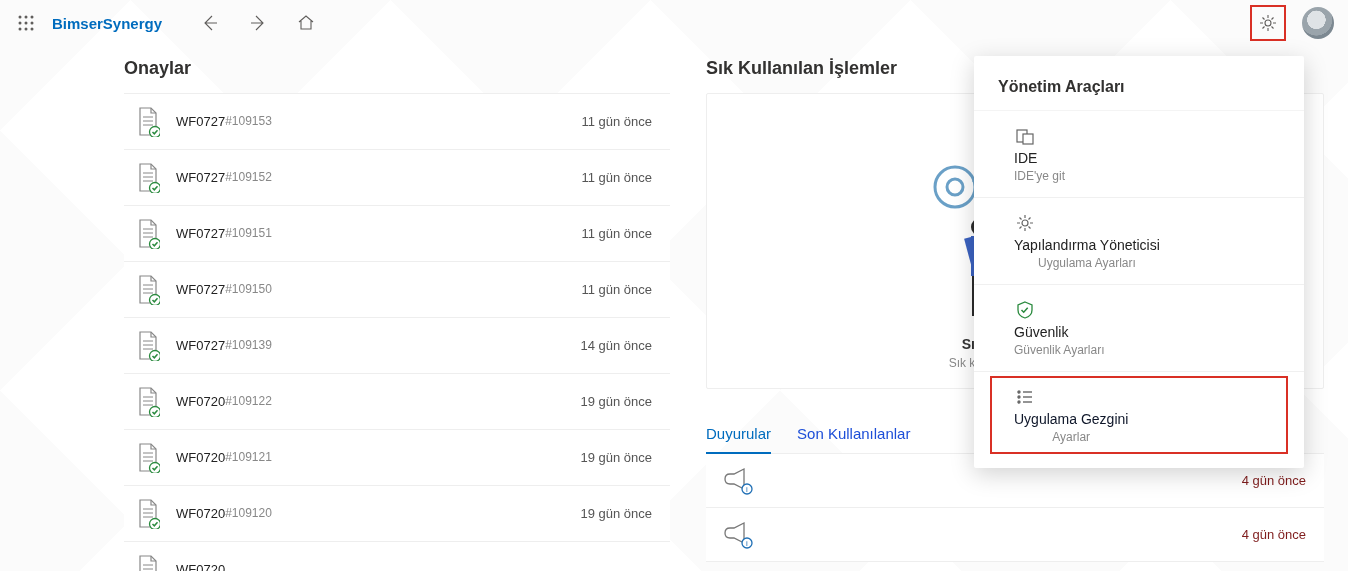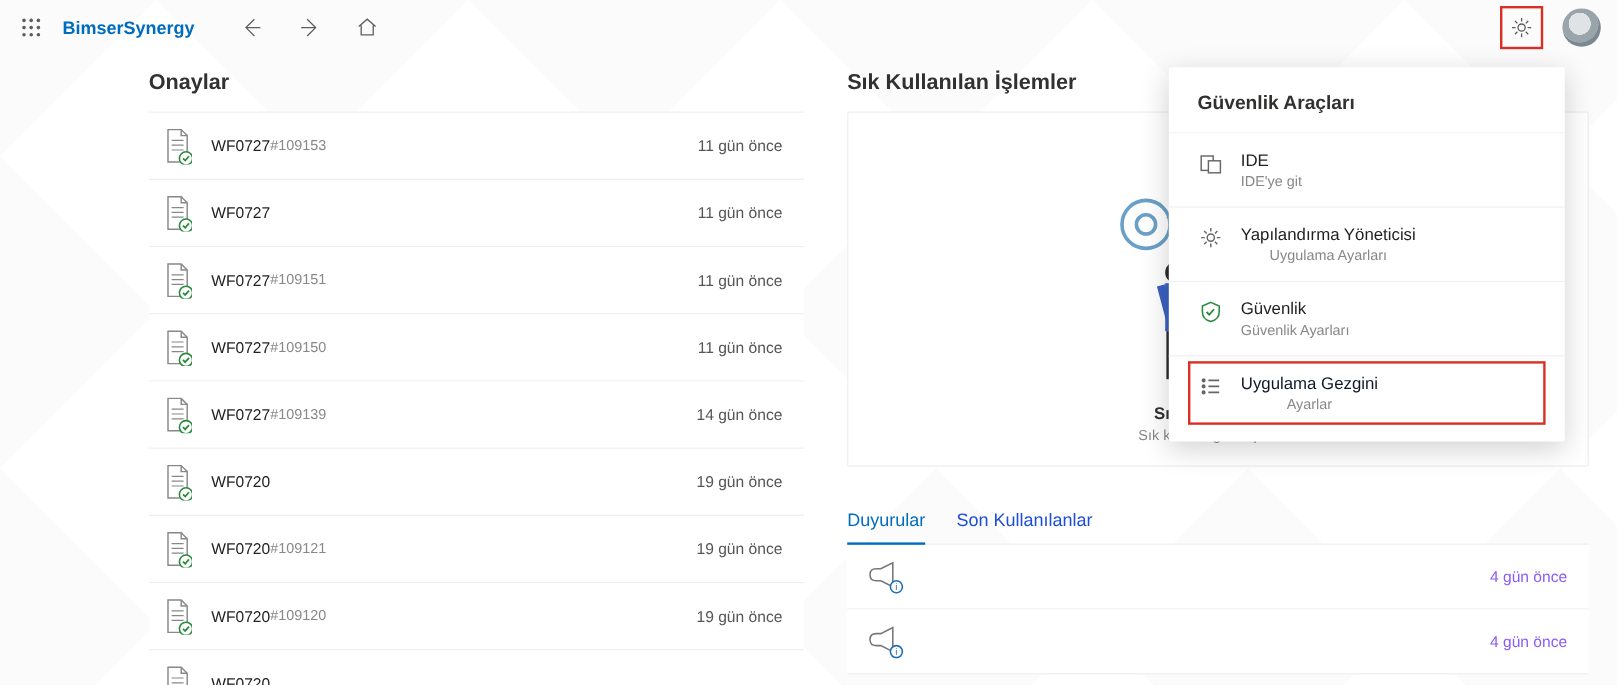--- a/index.html
+++ b/index.html
@@ -34,24 +34,24 @@
   .freq-title { font-size: 18px; font-weight: 600; margin-bottom: 14px; }
   .freq-card { border: 1px solid #eee; border-radius: 2px; background: #fff; height: 296px; display: flex; flex-direction: column; align-items: center; justify-content: flex-end; padding-bottom: 18px; }
   .illus { width: 260px; height: 210px; position: relative; }
   .freq-card-title { font-size: 14px; font-weight: 600; color: #333; margin-top: -6px; }
   .freq-card-sub { font-size: 12px; color: #888; margin-top: 4px; }
   .tabs { display: flex; gap: 26px; margin-top: 28px; border-bottom: 1px solid #eee; }
   .tab { padding: 8px 0 10px; font-size: 15px; color: #1d4ed8; cursor: pointer; }
   .tab.active { color: #006cbe; border-bottom: 2px solid #006cbe; margin-bottom: -1px; }
   .announce-row { display: flex; align-items: center; height: 54px; padding: 0 18px 0 12px; border-bottom: 1px solid #eee; background: #fff; }
   .ann-icon { width: 38px; display: flex; align-items: center; justify-content: center; margin-right: 6px; }
-  .ann-time { font-size: 13px; color: #8b5cf6; }
+  .ann-time { font-size: 13px; color: #7f1d1d; }
   .popover { position: absolute; top: 56px; right: 44px; width: 330px; background: #fff; box-shadow: 0 6px 24px rgba(0,0,0,0.18); border-radius: 2px; z-index: 5; padding-bottom: 10px; }
   .popover-title { font-weight: 600; font-size: 16px; padding: 22px 24px 14px; }
-  .pop-item { display: flex; align-items: flex-start; gap: 14px; padding: 14px 24px; border-top: 1px solid #f0f0f0; cursor: pointer; }
+  .pop-item { display: flex; align-items: flex-start; gap: 4px; padding: 14px 40px; border-top: 1px solid #f0f0f0; cursor: pointer; flex-direction: column; }
   .pop-item:first-of-type { border-top-color: #f4f4f4; }
   .pop-icon { width: 22px; display: flex; justify-content: center; padding-top: 1px; }
   .pop-texts { display: flex; flex-direction: column; }
   .pop-top { font-size: 14px; color: #222; }
   .pop-bot { font-size: 12px; color: #888; margin-top: 3px; text-align: center; }
   .pop-item.highlight { position: relative; }
   .pop-item.highlight::before { content: ""; position: absolute; left: 16px; right: 16px; top: 4px; bottom: 4px; border: 2px solid #d93025; pointer-events: none; }
   .pop-item.highlight .pop-top { color: #0f172a; }
 </style>
 </head>
@@ -135,20 +135,21 @@
               <path d="M15 1 v5 h5" fill="none" stroke="#888" stroke-width="1.2"></path>
               <line x1="7" y1="10" x2="17" y2="10" stroke="#888"></line>
               <line x1="7" y1="14" x2="17" y2="14" stroke="#888"></line>
               <line x1="7" y1="18" x2="17" y2="18" stroke="#888"></line>
               <circle cx="19" cy="25" r="5.5" fill="#fff" stroke="#2a8a3e" stroke-width="1.3"></circle>
               <path d="M16.5 25 l1.8 1.8 l3.2 -3.6" fill="none" stroke="#2a8a3e" stroke-width="1.5"></path>
             </svg>
           </div>
     <div class="row-texts">
       <span class="row-title">WF0727</span>
+      <span class="row-sub">#109152</span>
     </div>
     <span class="row-time">11 gün önce</span>
         </div>
         <div class="approval-row">
           <div class="doc-icon">
             <svg width="24" height="30">
               <path d="M4 1 h11 l5 5 v22 h-16 z" fill="none" stroke="#888" stroke-width="1.2"></path>
               <path d="M15 1 v5 h5" fill="none" stroke="#888" stroke-width="1.2"></path>
               <line x1="7" y1="10" x2="17" y2="10" stroke="#888"></line>
               <line x1="7" y1="14" x2="17" y2="14" stroke="#888"></line>
@@ -206,20 +207,21 @@
               <path d="M15 1 v5 h5" fill="none" stroke="#888" stroke-width="1.2"></path>
               <line x1="7" y1="10" x2="17" y2="10" stroke="#888"></line>
               <line x1="7" y1="14" x2="17" y2="14" stroke="#888"></line>
               <line x1="7" y1="18" x2="17" y2="18" stroke="#888"></line>
               <circle cx="19" cy="25" r="5.5" fill="#fff" stroke="#2a8a3e" stroke-width="1.3"></circle>
               <path d="M16.5 25 l1.8 1.8 l3.2 -3.6" fill="none" stroke="#2a8a3e" stroke-width="1.5"></path>
             </svg>
           </div>
     <div class="row-texts">
       <span class="row-title">WF0720</span>
+      <span class="row-sub">#109122</span>
     </div>
     <span class="row-time">19 gün önce</span>
         </div>
         <div class="approval-row">
           <div class="doc-icon">
             <svg width="24" height="30">
               <path d="M4 1 h11 l5 5 v22 h-16 z" fill="none" stroke="#888" stroke-width="1.2"></path>
               <path d="M15 1 v5 h5" fill="none" stroke="#888" stroke-width="1.2"></path>
               <line x1="7" y1="10" x2="17" y2="10" stroke="#888"></line>
               <line x1="7" y1="14" x2="17" y2="14" stroke="#888"></line>
@@ -336,21 +338,21 @@
             </svg>
           </div>
     <div style="flex:1"></div>
     <span class="ann-time">4 gün önce</span>
         </div>
       </div>
   </div>
 </div>
 
 <div class="popover">
-  <div class="popover-title">Güvenlik Araçları</div>
+  <div class="popover-title">Yönetim Araçları</div>
   <div id="popover-items">
       <div class="pop-item">
         <div class="pop-icon">
           <svg width="20" height="20">
             <rect x="2" y="4" width="10" height="12" fill="none" stroke="#666" stroke-width="1.2"></rect>
             <rect x="8" y="8" width="10" height="10" fill="#fff" stroke="#666" stroke-width="1.2"></rect>
           </svg>
         </div>
     <div class="pop-texts">
       <span class="pop-top">IDE</span>

